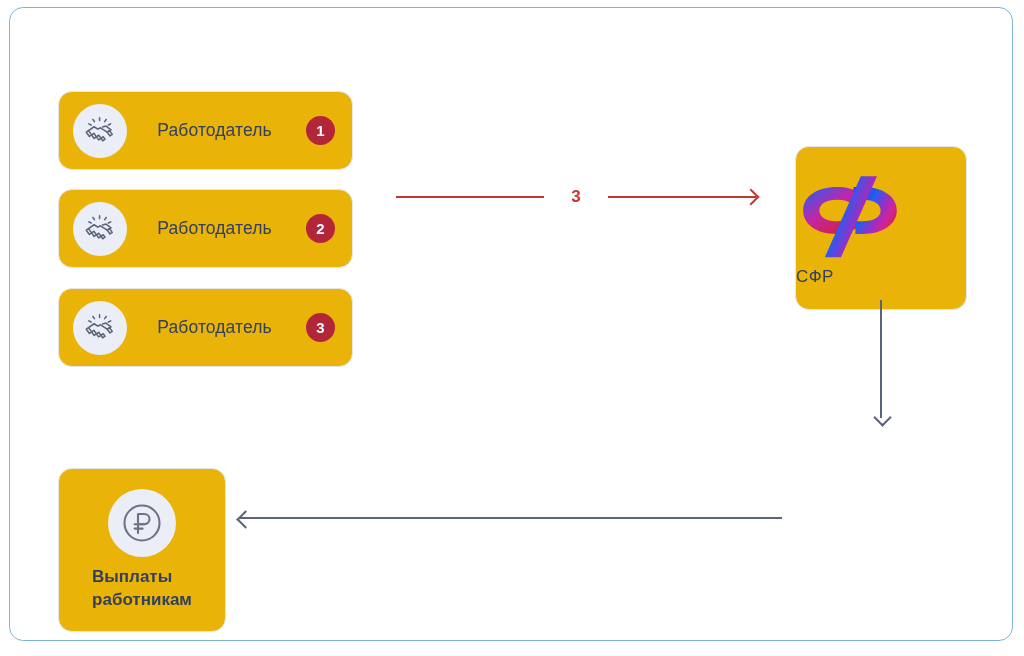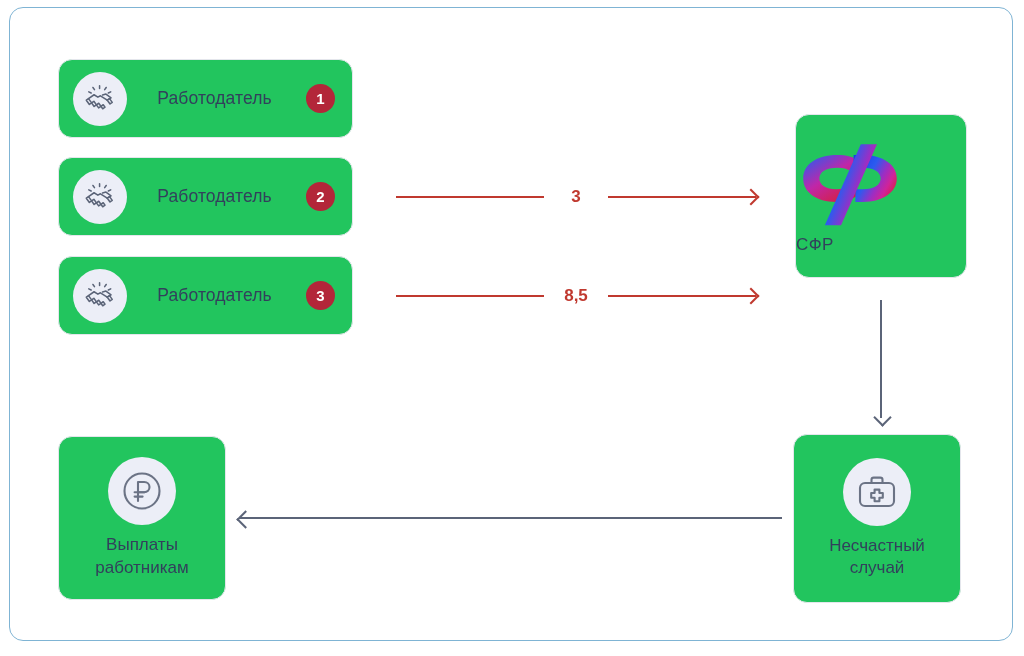--- a/index.html
+++ b/index.html
@@ -28,24 +28,25 @@
     height: 634px;
     border: 1.6px solid #7fb4d4;
     border-radius: 14px;
     box-sizing: border-box;
     pointer-events: none;
   }
 
   
   .card {
     position: absolute;
-    background: #22c55e;
+    background: #eab308;
     border: 1px solid #e4e6ec;
     border-radius: 14px;
     box-sizing: border-box;
+    margin-top: 32px;
   }
 
   
   .employer-card {
     width: 295px;
     height: 79px;
     left: 58px;
     display: flex;
     align-items: center;
     padding: 0 17px 0 14px;
@@ -175,24 +176,24 @@
     width: 68px;
     height: 68px;
     border-radius: 50%;
     background: #eceef7;
     display: flex;
     align-items: center;
     justify-content: center;
   }
   .bottom-label {
     margin-top: 9px;
-    text-align: center;
     font-size: 17px;
     line-height: 1.32;
     color: #32405c;
+    font-weight: bold;
   }
 
   
   .v-arrow {
     position: absolute;
     left: 874px;
     top: 300px;
     width: 14px;
     height: 124px;
   }
@@ -299,25 +300,20 @@
         <path d="M10.1 24.6l3 4.2 2.7-1.9-3-4.2z"></path>
         <path d="M15.8 26.9l2.6 3.6 2.7-1.9-2.6-3.6z"></path>
         <path d="M21.1 28.6l2.1 2.9 2.7-1.9-2.1-2.9z"></path>
         <path d="M28.6 21.4l3.2 4.4 2.6-1.8-3.2-4.4z"></path>
       </svg>
     </span>
     <span class="employer-label">Работодатель</span>
     <span class="badge">3</span>
   </div>
 
-  <div class="contrib r3">
-    <span class="seg-left"></span>
-    <span class="rate">8,5</span>
-    <span class="seg-right"></span>
-  </div>
 
   <div class="card sfr-card">
     <span>
       <svg class="sfr-logo" viewBox="0 0 120 102">
         <defs>
           <linearGradient id="sfrGrad" x1="0" y1="0.25" x2="1" y2="0.85">
             <stop offset="0%" stop-color="#1540e8"></stop>
             <stop offset="34%" stop-color="#2b5bf0"></stop>
             <stop offset="58%" stop-color="#9b2ec4"></stop>
             <stop offset="76%" stop-color="#d0239a"></stop>
@@ -343,33 +339,20 @@
       </svg>
     </span>
     <span class="sfr-label">СФР</span>
   </div>
 
   <div class="v-arrow">
     <span class="stem"></span>
     <span class="head"></span>
   </div>
 
-  <div class="card bottom-card accident-card">
-    <span class="bottom-icon-circle">
-      <svg width="44" height="44" viewBox="0 0 44 44" fill="none" stroke="#6b7385" stroke-width="2.1" stroke-linecap="round" stroke-linejoin="round">
-        <rect x="5" y="13" width="34" height="23" rx="5"></rect>
-        <path d="M16.5 13V9.8c0-1.2 1-2.2 2.2-2.2h6.6c1.2 0 2.2 1 2.2 2.2V13"></path>
-        <path d="M19.6 19.6h4.8v3.4h3.4v4.8h-3.4v3.4h-4.8v-3.4h-3.4v-4.8h3.4z"></path>
-      </svg>
-    </span>
-    <span class="bottom-label">
-      <span>Несчастный</span><br>
-      <span>случай</span>
-    </span>
-  </div>
 
   <div class="h-arrow">
     <span class="stem"></span>
     <span class="head"></span>
   </div>
 
   <div class="card bottom-card payout-card">
     <span class="bottom-icon-circle">
       <svg width="46" height="46" viewBox="0 0 46 46" fill="none" stroke="#6b7385" stroke-width="2.1" stroke-linecap="round" stroke-linejoin="round">
         <circle cx="23" cy="23" r="17.5"></circle>

